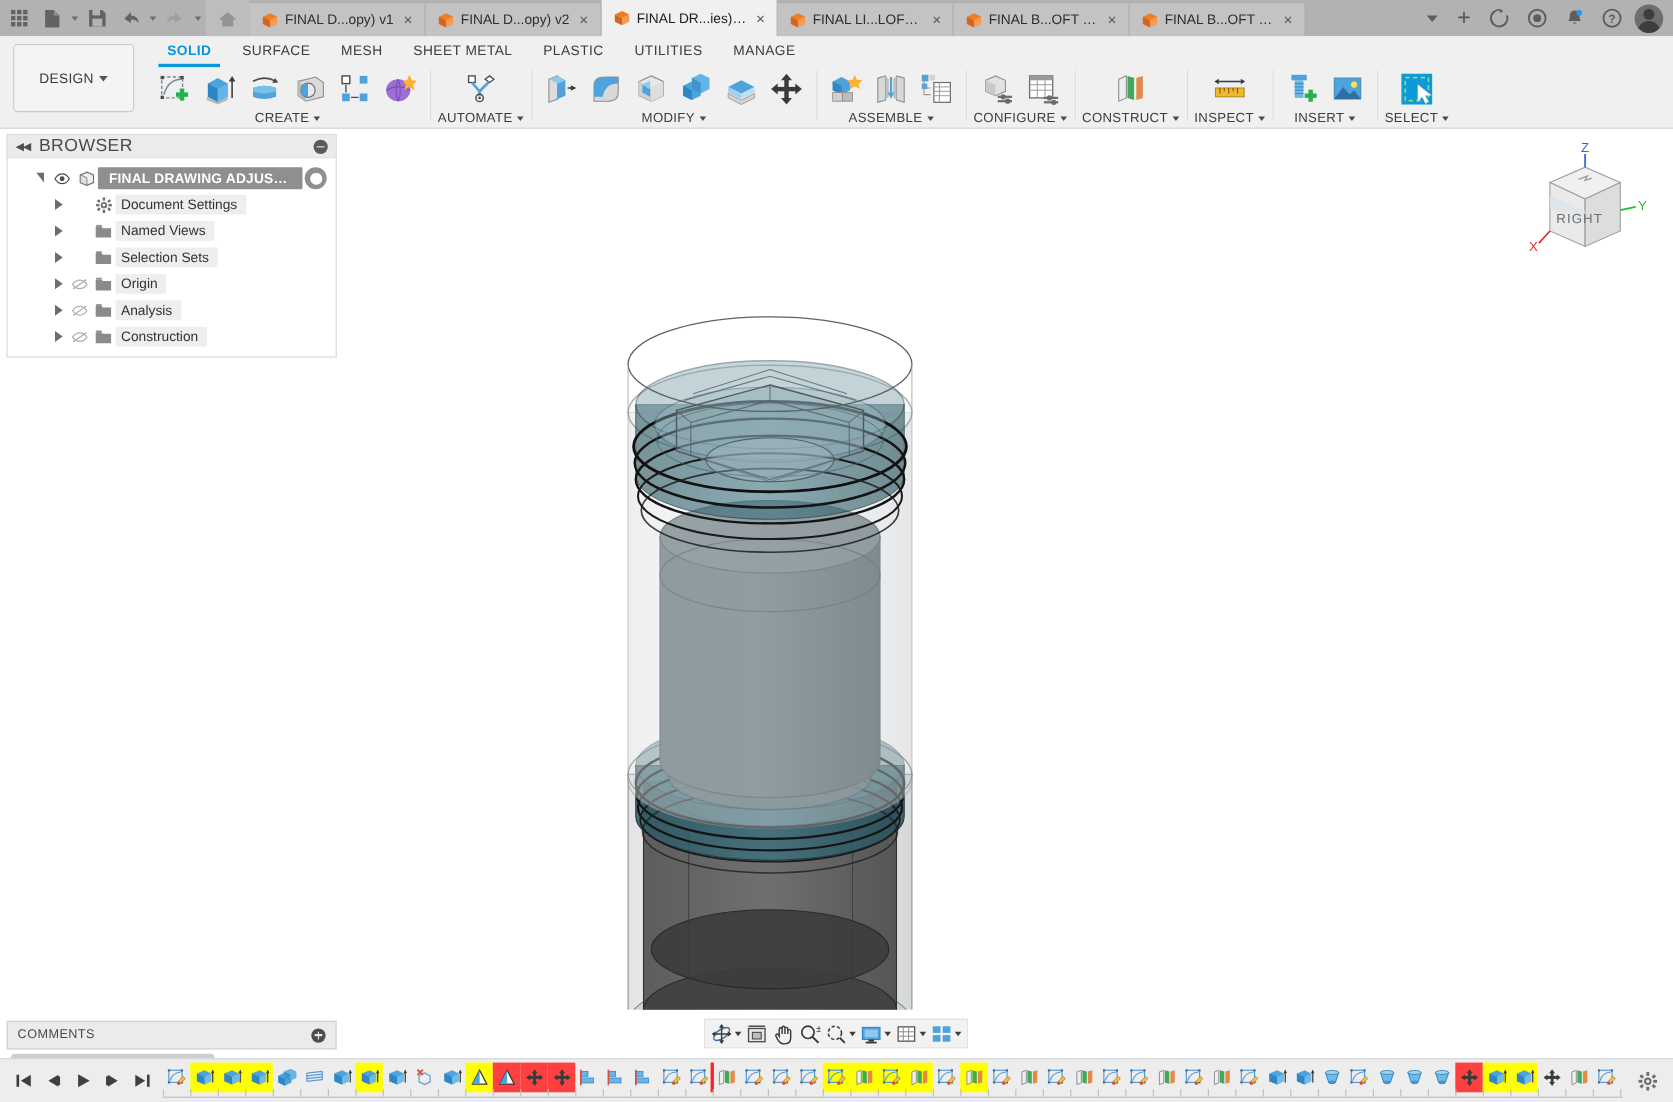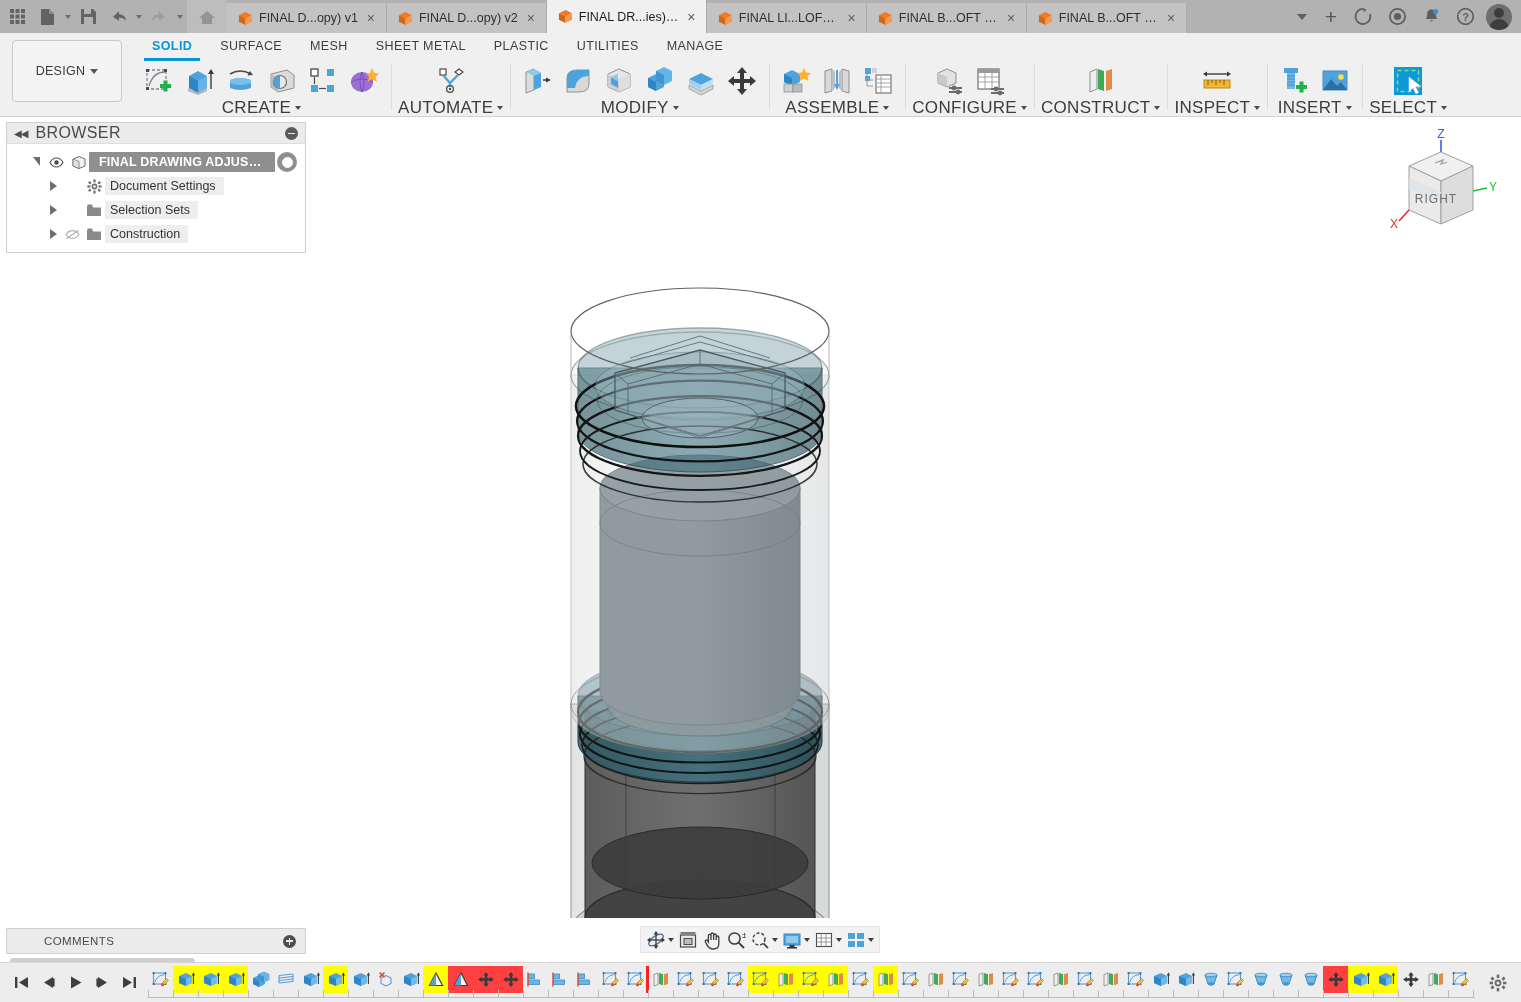--- a/index.html
+++ b/index.html
@@ -80,21 +80,21 @@
   .panels { position:absolute; left:132px; top:27px; right:0; height:56px; display:flex; align-items:stretch; }
   .panel { display:flex; flex-direction:column; align-items:center; padding:0 7px; position:relative; }
   .panel + .panel::before {
     content:""; position:absolute; left:0; top:4px; bottom:6px; width:1px; background:#dcdcdc;
   }
   .prow { display:flex; align-items:flex-end; gap:1px; height:40px; padding-top:1px;}
   .pbtn {
     width:40px; height:38px; display:flex;align-items:center;justify-content:center;cursor:pointer;border-radius:2px;
   }
   .plabel {
-    font-size:17px; color:#3c3c3c; letter-spacing:.3px; height:15px; line-height:15px;
+    font-size:12px; color:#3c3c3c; letter-spacing:.3px; height:15px; line-height:15px;
     display:flex; align-items:center; gap:4px; cursor:pointer; white-space:nowrap;
   }
   .plabel .cr{border-left:3.5px solid transparent;border-right:3.5px solid transparent;border-top:4.5px solid #4a4a4a;}
 
   
   .browser {
     position:absolute; left:6px; top:122px; width:300px;
     border:1px solid #cfcfcf; background:#fbfbfb;
   }
   .browser-head {
@@ -134,21 +134,21 @@
   .model-wrap{ position:absolute; left:0; top:0; width:1521px; height:800px;}
 
   
   .viewcube { position:absolute; right:22px; top:10px; width:120px; height:120px; }
 
   
   .comments {
     position:absolute; left:6px; top:928px; width:300px; height:26px;
     border:1px solid #cfcfcf; background:#ebebeb; display:flex; align-items:center; padding:0 9px;
   }
-  .cm-title{font-size:11.5px;color:#4a4a4a;letter-spacing:.4px;margin-left:28px;}
+  .cm-title{font-size:11.5px;color:#4a4a4a;letter-spacing:.4px;}
   .cm-add{margin-left:auto;width:13px;height:13px;border-radius:50%;background:#4d4d4d;position:relative;cursor:pointer;}
   .cm-add::after{content:"";position:absolute;left:3px;top:5.7px;width:7px;height:1.6px;background:#ebebeb;}
   .cm-add::before{content:"";position:absolute;left:5.7px;top:3px;width:1.6px;height:7px;background:#ebebeb;}
   .hscroll{position:absolute;left:10px;top:958px;width:296px;height:7px;}
   .hscroll i{display:block;width:185px;height:7px;border-radius:4px;background:#cfcfcf;}
 
   
   .navbar {
     position:absolute; left:640px; top:926px; width:240px; height:27px;
     background:#f2f2f2; display:flex; align-items:center; justify-content:center; gap:0px;
@@ -833,21 +833,67 @@
         <div class="trow">
           <span style="width:38px"></span>
           <span class="tri"></span>
           <span class="eye"></span>
           <span class="folder">
             <svg width="16" height="14" viewBox="0 0 16 14">
               <path d="M1 3 H6 L7.5 4.5 H15 V13 H1 Z" fill="#8a8a8a"></path>
               <rect x="1.5" y="1.5" width="5" height="1.6" fill="#8a8a8a"></rect>
             </svg>
           </span>
+          <span class="tlabel-b">Named Views</span>
+        </div>
+        <div class="trow">
+          <span style="width:38px"></span>
+          <span class="tri"></span>
+          <span class="eye"></span>
+          <span class="folder">
+            <svg width="16" height="14" viewBox="0 0 16 14">
+              <path d="M1 3 H6 L7.5 4.5 H15 V13 H1 Z" fill="#8a8a8a"></path>
+              <rect x="1.5" y="1.5" width="5" height="1.6" fill="#8a8a8a"></rect>
+            </svg>
+          </span>
           <span class="tlabel-b">Selection Sets</span>
+        </div>
+        <div class="trow">
+          <span style="width:38px"></span>
+          <span class="tri"></span>
+          <span class="eye">
+            <svg width="15" height="11" viewBox="0 0 15 11">
+              <path d="M7.5 1.6 C3.5 1.6 1 5.5 1 5.5 S3.5 9.4 7.5 9.4 S14 5.5 14 5.5 S11.5 1.6 7.5 1.6 Z" fill="none" stroke="#b0b0b0" stroke-width="1.1"></path>
+              <line x1="1.5" y1="9.8" x2="13.5" y2="1.2" stroke="#b0b0b0" stroke-width="1.2"></line>
+            </svg>
+          </span>
+          <span class="folder">
+            <svg width="16" height="14" viewBox="0 0 16 14">
+              <path d="M1 3 H6 L7.5 4.5 H15 V13 H1 Z" fill="#8a8a8a"></path>
+              <rect x="1.5" y="1.5" width="5" height="1.6" fill="#8a8a8a"></rect>
+            </svg>
+          </span>
+          <span class="tlabel-b">Origin</span>
+        </div>
+        <div class="trow">
+          <span style="width:38px"></span>
+          <span class="tri"></span>
+          <span class="eye">
+            <svg width="15" height="11" viewBox="0 0 15 11">
+              <path d="M7.5 1.6 C3.5 1.6 1 5.5 1 5.5 S3.5 9.4 7.5 9.4 S14 5.5 14 5.5 S11.5 1.6 7.5 1.6 Z" fill="none" stroke="#b0b0b0" stroke-width="1.1"></path>
+              <line x1="1.5" y1="9.8" x2="13.5" y2="1.2" stroke="#b0b0b0" stroke-width="1.2"></line>
+            </svg>
+          </span>
+          <span class="folder">
+            <svg width="16" height="14" viewBox="0 0 16 14">
+              <path d="M1 3 H6 L7.5 4.5 H15 V13 H1 Z" fill="#8a8a8a"></path>
+              <rect x="1.5" y="1.5" width="5" height="1.6" fill="#8a8a8a"></rect>
+            </svg>
+          </span>
+          <span class="tlabel-b">Analysis</span>
         </div>
         <div class="trow">
           <span style="width:38px"></span>
           <span class="tri"></span>
           <span class="eye">
             <svg width="15" height="11" viewBox="0 0 15 11">
               <path d="M7.5 1.6 C3.5 1.6 1 5.5 1 5.5 S3.5 9.4 7.5 9.4 S14 5.5 14 5.5 S11.5 1.6 7.5 1.6 Z" fill="none" stroke="#b0b0b0" stroke-width="1.1"></path>
               <line x1="1.5" y1="9.8" x2="13.5" y2="1.2" stroke="#b0b0b0" stroke-width="1.2"></line>
             </svg>
           </span>

